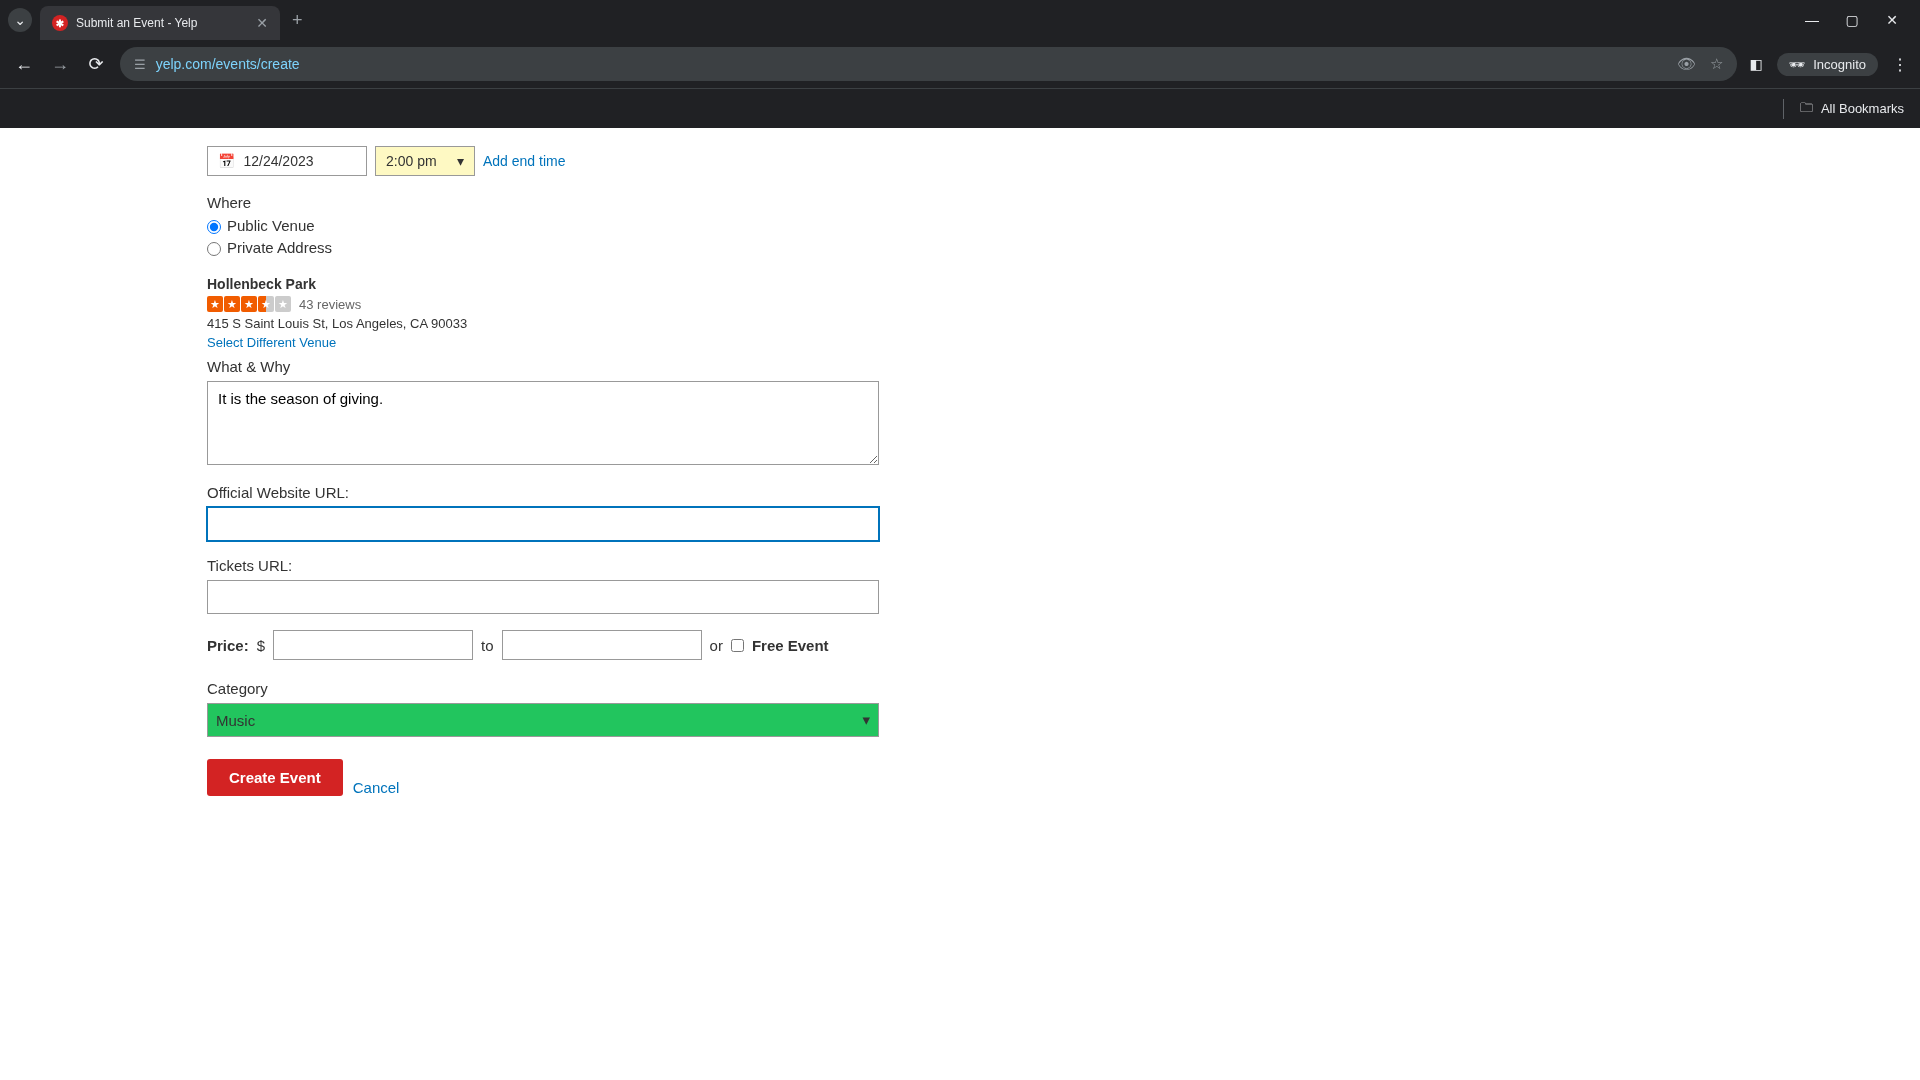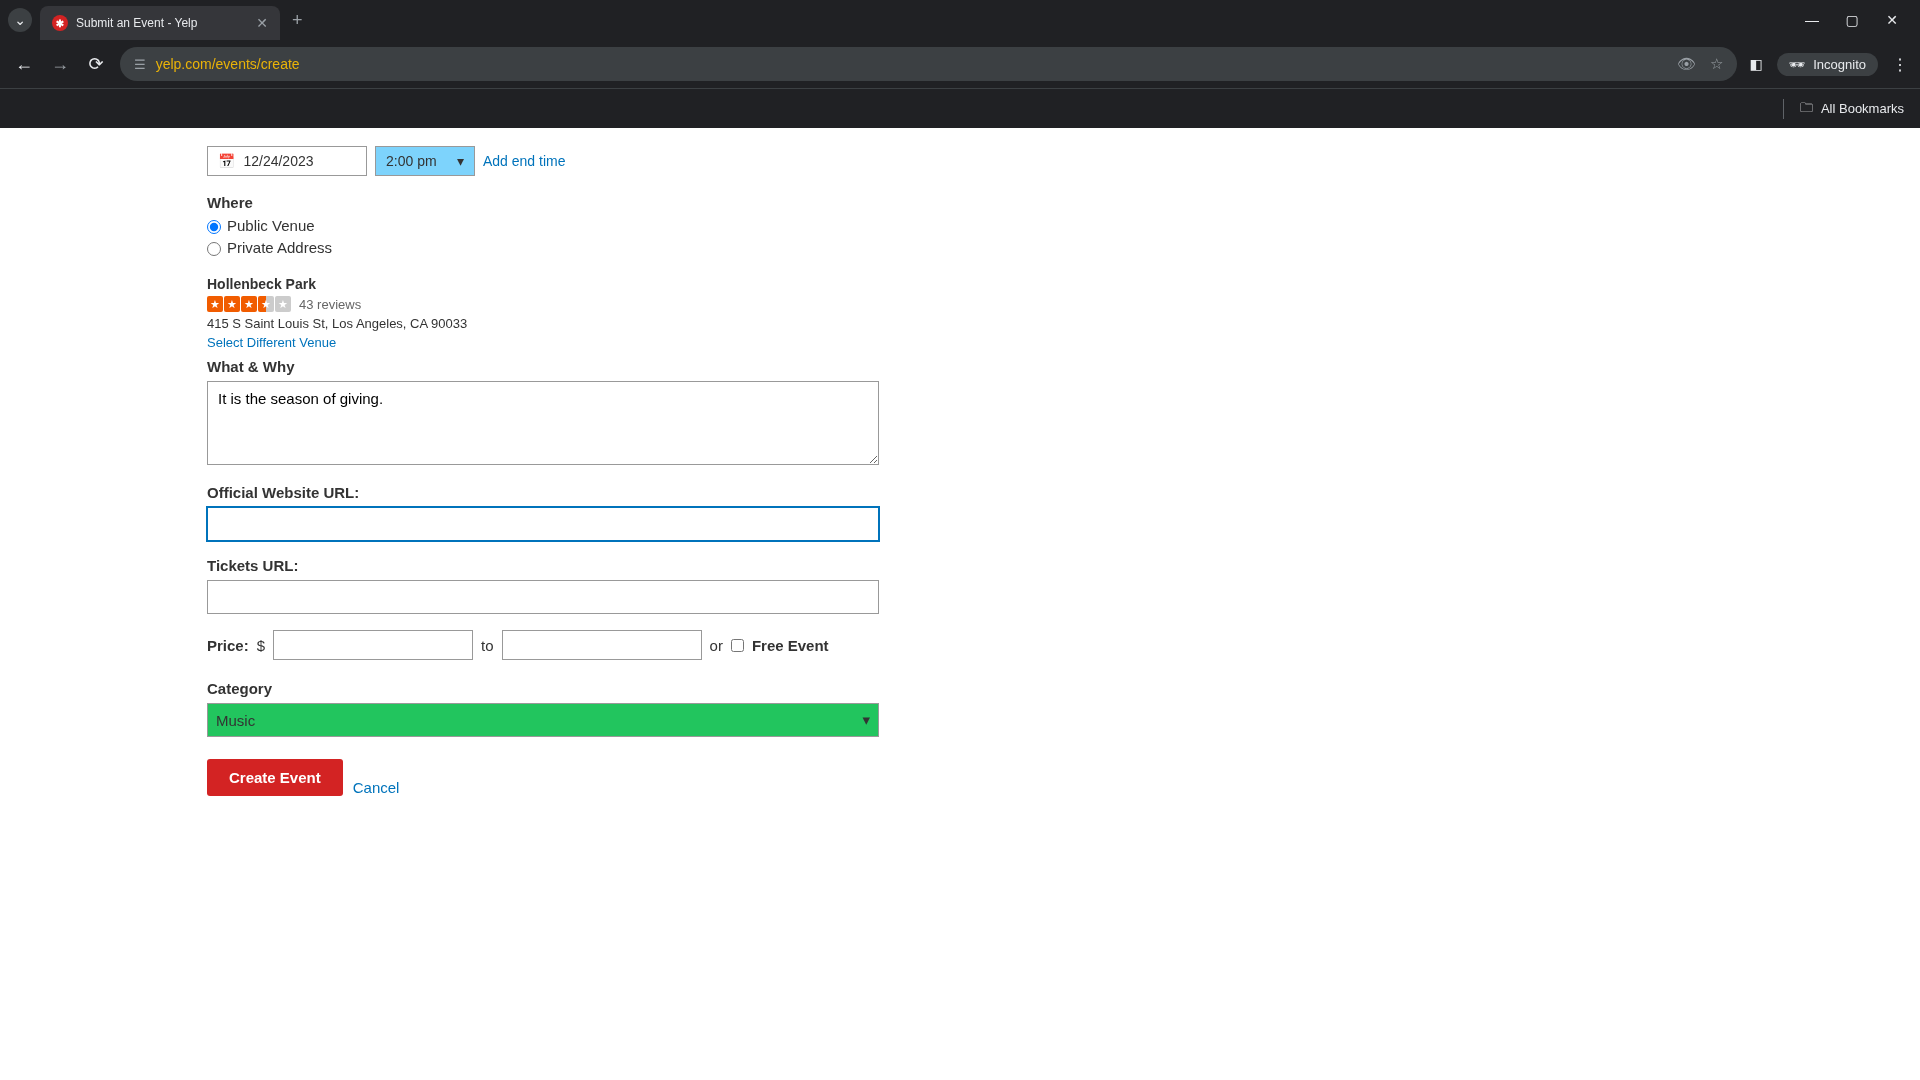--- a/index.html
+++ b/index.html
@@ -28,41 +28,41 @@
 .tab .close { color: #9aa0a6; cursor: pointer; font-size: 14px; }
 .new-tab { color: #9aa0a6; font-size: 18px; padding: 0 12px; cursor: pointer; }
 .win-controls { margin-left: auto; display: flex; gap: 24px; padding-right: 12px; color: #e8eaed; }
 .win-controls span { cursor: pointer; display: inline-block; width: 16px; text-align: center; }
 
 .addr-bar { display: flex; align-items: center; height: 48px; padding: 0 12px; gap: 12px; }
 .nav-btn { color: #9aa0a6; font-size: 18px; cursor: pointer; width: 24px; text-align: center; }
 .nav-btn.active { color: #e8eaed; }
 .url-box { flex: 1; background: #3c4043; border-radius: 20px; height: 34px; display: flex; align-items: center; padding: 0 14px; gap: 10px; }
 .url-box .site-icon { color: #9aa0a6; font-size: 13px; }
-.url-box .url { color: #eab308; font-size: 14px; flex: 1; }
+.url-box .url { color: #7dd3fc; font-size: 14px; flex: 1; }
 .url-box .right-icons { display: flex; gap: 14px; color: #9aa0a6; font-size: 15px; }
 .addr-right { display: flex; align-items: center; gap: 14px; color: #e8eaed; }
 .incognito-chip { display: flex; align-items: center; gap: 8px; background: #3c4043; border-radius: 16px; padding: 4px 12px; font-size: 13px; }
 .menu-dots { cursor: pointer; font-size: 16px; }
 
 .bookmarks-bar { height: 40px; display: flex; align-items: center; justify-content: flex-end; padding: 0 16px; color: #e8eaed; font-size: 13px; border-top: 1px solid #3c4043; }
 .bookmarks-bar .divider { width: 1px; height: 20px; background: #5f6368; margin-right: 16px; }
 .bookmarks-bar .bm { display: flex; align-items: center; gap: 8px; cursor: pointer; }
 
 
 .viewport { position: relative; background: #fff; height: calc(1080px - 128px); overflow-y: scroll; }
 .form-wrap { width: 900px; margin-left: 207px; padding-top: 18px; padding-bottom: 60px; }
 
 .row-date { display: flex; align-items: center; gap: 8px; margin-bottom: 18px; }
 .date-input { display: flex; align-items: center; gap: 8px; border: 1px solid #999; padding: 6px 10px; width: 160px; background: #fff; }
 .date-input .cal-icon { font-size: 14px; color: #555; }
-.time-select { border: 1px solid #999; padding: 6px 10px; width: 100px; background: #7dd3fc; display: flex; align-items: center; justify-content: space-between; }
+.time-select { border: 1px solid #999; padding: 6px 10px; width: 100px; background: #fef9c3; display: flex; align-items: center; justify-content: space-between; }
 .link { color: #0073bb; cursor: pointer; font-size: 14px; }
 
-.section-label { font-weight: bold; font-size: 15px; margin-bottom: 6px; color: #333; }
+.section-label { font-weight: normal; font-size: 15px; margin-bottom: 6px; color: #333; }
 
 .radio-row { display: flex; align-items: flex-end; gap: 6px; margin-bottom: 5px; font-size: 15px; }
 .radio-row input { width: 14px; height: 14px; }
 
 .venue-block { margin-top: 20px; margin-bottom: 8px; }
 .venue-name { font-weight: bold; font-size: 14px; color: #333; margin-bottom: 4px; }
 .stars-row { display: flex; align-items: center; gap: 8px; margin-bottom: 4px; }
 .stars { display: flex; gap: 1px; }
 .star { width: 16px; height: 16px; background: #f15c00; border-radius: 2px; display: flex; align-items: center; justify-content: center; color: #fff; font-size: 11px; }
 .star.half { background: linear-gradient(90deg, #f15c00 50%, #ccc 50%); }

